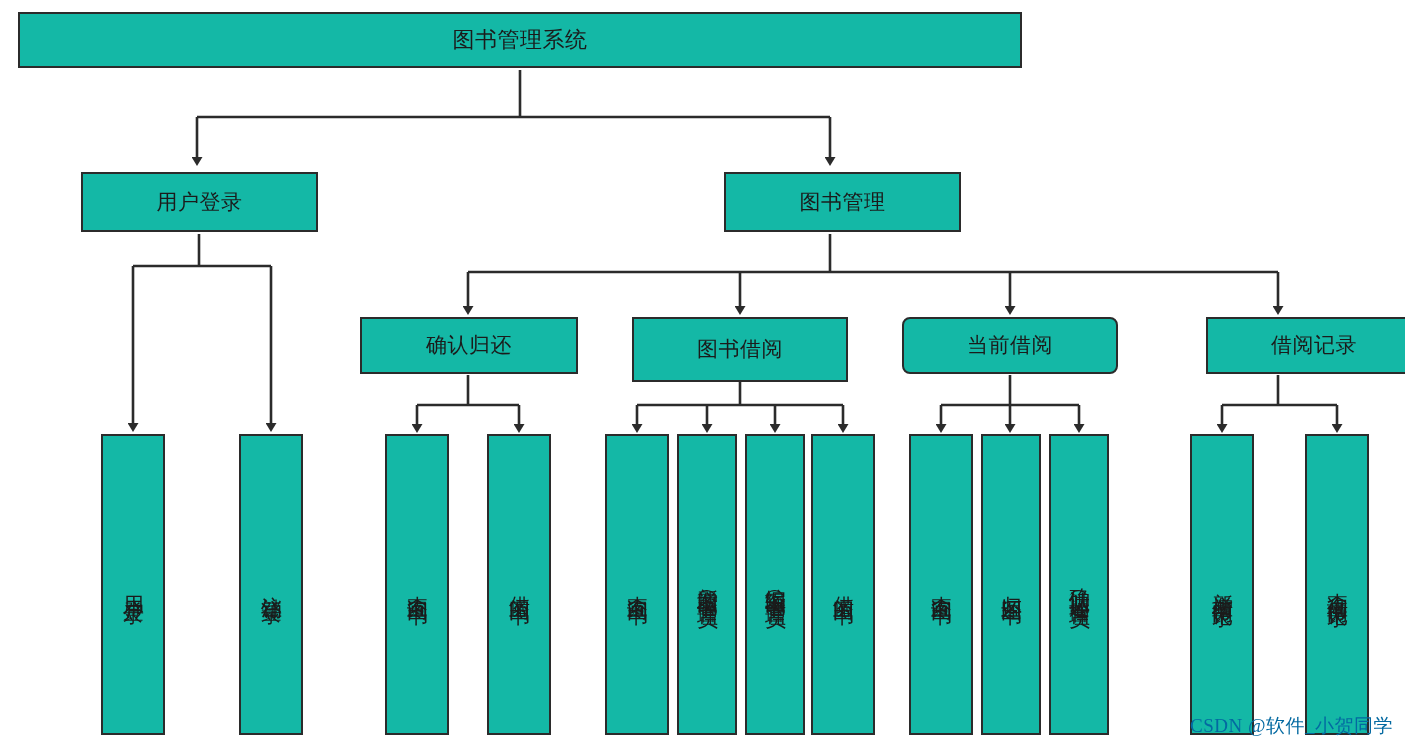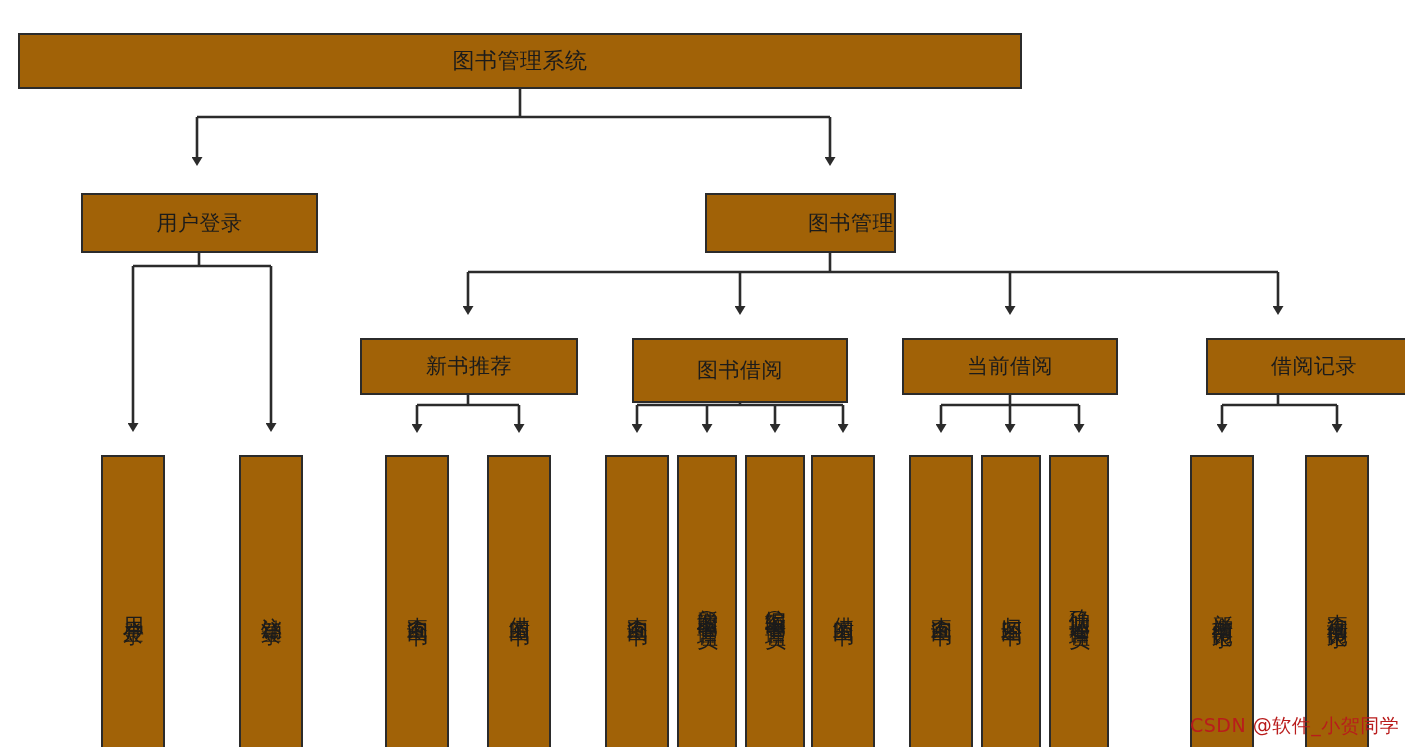--- a/index.html
+++ b/index.html
@@ -23,27 +23,26 @@
   svg#edges {
     position: absolute;
     left: 0;
     top: 0;
     width: 1405px;
     height: 747px;
   }
   .node {
     position: absolute;
     box-sizing: border-box;
-    background: #a16207;
+    background: #14b8a6;
     border: 2px solid #2b2b2b;
     display: flex;
     align-items: center;
     justify-content: center;
     overflow: hidden;
-    margin-top: 21px;
   }
   .node .label {
     color: #1b1b1b;
     text-align: center;
     line-height: 1.18;
     white-space: nowrap;
   }
   .node.horizontal .label {
     font-size: 21px;
     letter-spacing: 0.5px;
@@ -59,25 +58,26 @@
     writing-mode: vertical-rl;
     text-orientation: upright;
     font-size: 21px;
     line-height: 1.28;
     letter-spacing: 3px;
     white-space: nowrap;
     max-height: 286px;
   }
   .watermark {
     position: absolute;
-    color: #b91c1c;
+    color: #0369a1;
     font-size: 19px;
     letter-spacing: 0.5px;
     white-space: nowrap;
     pointer-events: none;
+    font-family: Liberation Serif, serif;
   }
 </style>
 </head>
 <body>
 
 <div id="diagram-root">
 
   <svg id="edges" viewBox="0 0 1405 747" xmlns="http://www.w3.org/2000/svg">
     <defs>
       <marker id="arrow" markerWidth="9" markerHeight="11" refX="1" refY="5.5" orient="auto" markerUnits="userSpaceOnUse">
@@ -129,31 +129,31 @@
     </g>
   </svg>
 
   <div class="node horizontal root" style="left:18px; top:12px; width:1004px; height:56px;">
     <span class="label">图书管理系统</span>
   </div>
 
   <div class="node horizontal" style="left:81px; top:172px; width:237px; height:60px;">
     <span class="label">用户登录</span>
   </div>
-  <div class="node horizontal" style="left:705px; top:172px; width:191px; height:60px;justify-content:flex-end;">
+  <div class="node horizontal" style="left:724px; top:172px; width:237px; height:60px;">
     <span class="label">图书管理</span>
   </div>
 
   <div class="node horizontal" style="left:360px; top:317px; width:218px; height:57px;">
-    <span class="label">新书推荐</span>
+    <span class="label">确认归还</span>
   </div>
   <div class="node horizontal" style="left:632px; top:317px; width:216px; height:65px;">
     <span class="label">图书借阅</span>
   </div>
-  <div class="node horizontal" style="left:902px; top:317px; width:216px; height:57px;">
+  <div class="node horizontal" style="left:902px; top:317px; width:216px; height:57px;border-radius:8px;">
     <span class="label">当前借阅</span>
   </div>
   <div class="node horizontal" style="left:1206px; top:317px; width:216px; height:57px;">
     <span class="label">借阅记录</span>
   </div>
 
   <div class="node vertical" style="left:101px; top:434px; width:64px; height:301px;">
     <span class="label">用户登录</span>
   </div>
   <div class="node vertical" style="left:239px; top:434px; width:64px; height:301px;">

